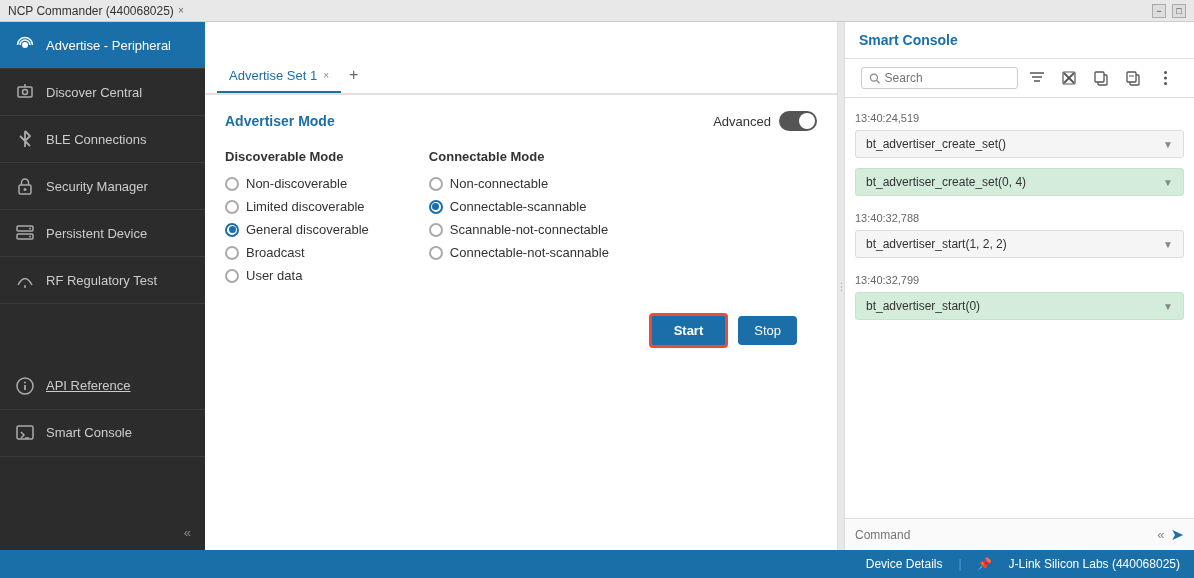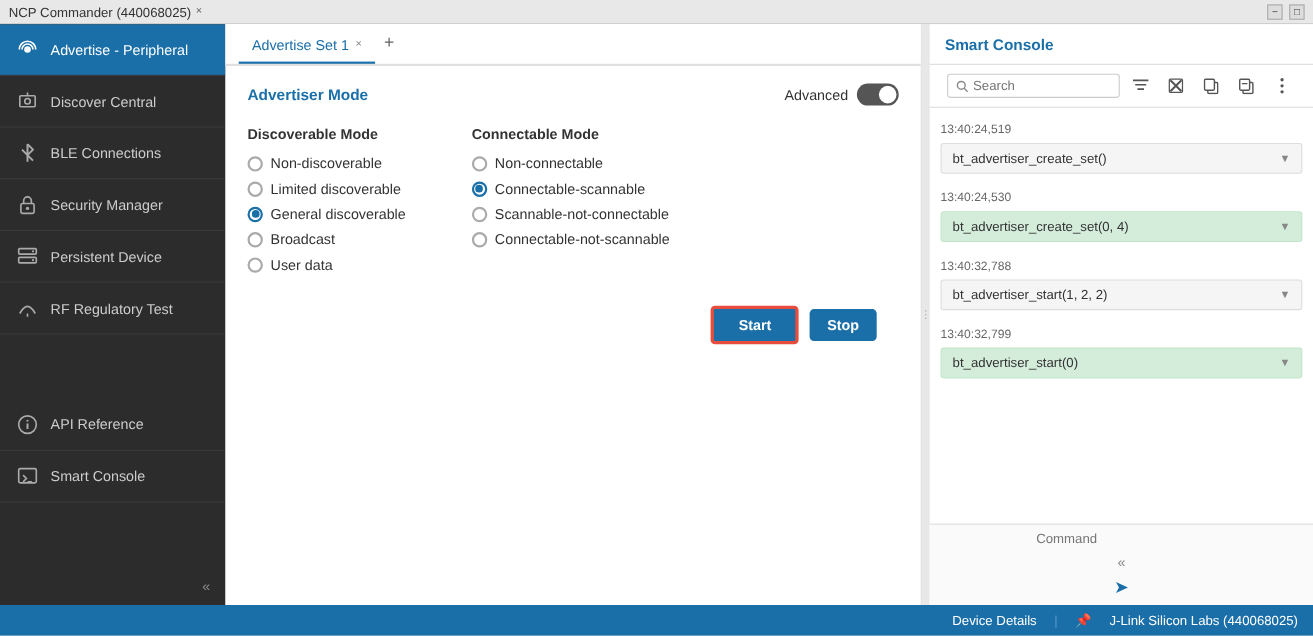--- a/index.html
+++ b/index.html
@@ -84,20 +84,21 @@
     }
 
     
     .tab-bar {
       display: flex;
       align-items: center;
       border-bottom: 2px solid #e0e0e0;
       padding: 0 12px;
       background: white;
       height: 38px;
+      margin-top: 35px;
     }
     .tab {
       display: flex;
       align-items: center;
       gap: 6px;
       padding: 8px 12px;
       font-size: 13px;
       color: #1a6fa8;
       border-bottom: 2px solid #1a6fa8;
       margin-bottom: -2px;
@@ -215,21 +216,21 @@
       font-weight: 600;
       cursor: pointer;
     }
     .btn-stop {
       background: #1a6fa8;
       color: white;
       border: none;
       border-radius: 4px;
       padding: 7px 16px;
       font-size: 13px;
-      font-weight: 700;
+      font-weight: 400;
       cursor: pointer;
     }
 
     
     .smart-console {
       width: 350px;
       background: white;
       display: flex;
       flex-direction: column;
       border-left: 1px solid #ddd;
@@ -313,21 +314,20 @@
       font-size: 10px;
     }
 
     .console-input-row {
       display: flex;
       align-items: center;
       border-top: 1px solid #ddd;
       padding: 6px 10px;
       gap: 6px;
       background: #fafafa;
-      flex-direction: column;
     }
     .console-input {
       flex: 1;
       border: none;
       outline: none;
       background: transparent;
       font-size: 12px;
       color: #333;
     }
     .console-send-btn {
@@ -440,21 +440,21 @@
     <div class="sidebar-item">
       <div class="sidebar-item-icon">
         <svg width="20" height="20" viewBox="0 0 20 20" fill="none">
           <path d="M3 15 Q10 2 17 15" stroke="#aaa" stroke-width="1.5" fill="none"></path>
           <line x1="10" y1="15" x2="10" y2="18" stroke="#aaa" stroke-width="1.5"></line>
         </svg>
       </div>
       <span>RF Regulatory Test</span>
     </div>
 
-    <div class="sidebar-item" style="margin-top: auto;">
+    <div class="sidebar-item" style="margin-top: auto; text-decoration: underline;">
       <div class="sidebar-item-icon">
         <svg width="20" height="20" viewBox="0 0 20 20" fill="none">
           <circle cx="10" cy="10" r="8" stroke="#aaa" stroke-width="1.5" fill="none"></circle>
           <line x1="10" y1="9" x2="10" y2="14" stroke="#aaa" stroke-width="1.8"></line>
           <circle cx="10" cy="6.5" r="1" fill="#aaa"></circle>
         </svg>
       </div>
       <span>API Reference</span>
     </div>
 
@@ -605,21 +605,20 @@
     <div class="console-messages">
 
       <div class="console-timestamp">13:40:24,519</div>
       <div class="console-command-row">
         <div class="console-command">
           <span>bt_advertiser_create_set()</span>
           <span class="console-command-arrow">▼</span>
         </div>
       </div>
 
-      <div class="console-timestamp">13:40:24,530</div>
       <div class="console-command-row">
         <div class="console-command green">
           <span>bt_advertiser_create_set(0, 4)</span>
           <span class="console-command-arrow">▼</span>
         </div>
       </div>
 
       <div class="console-timestamp">13:40:32,788</div>
       <div class="console-command-row">
         <div class="console-command">

